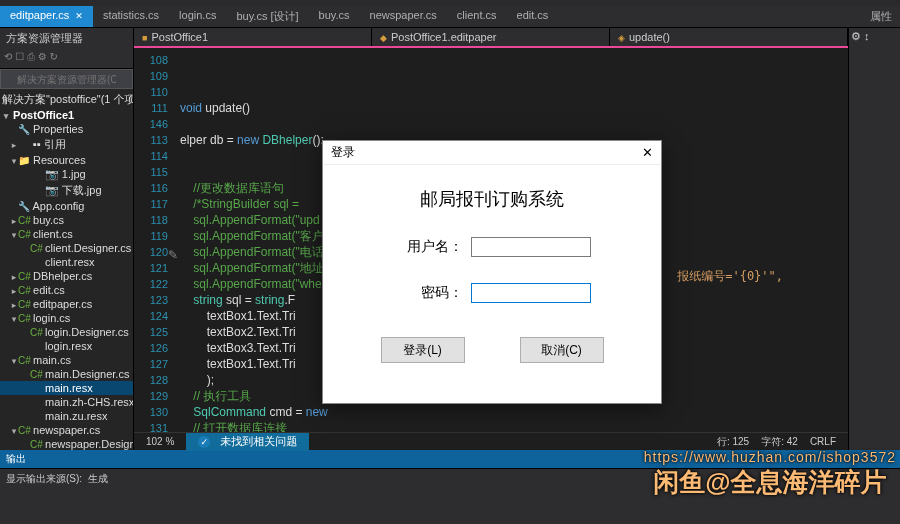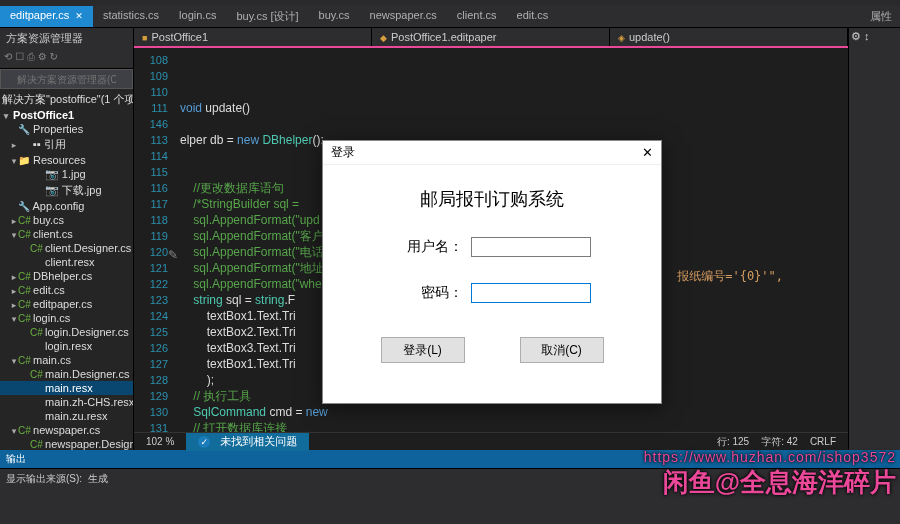--- a/index.html
+++ b/index.html
@@ -70,21 +70,21 @@
   .modal-title .x { margin-left:auto; cursor:pointer; font-size:13px; }
   .modal-h1 { text-align:center; font-size:18px; font-weight:normal; margin-top:22px; color:#000; }
   .form-row { display:flex; align-items:center; justify-content:center; margin-top:26px; font-size:14px; }
   .form-row label { width:70px; text-align:right; margin-right:8px; }
   .form-row input { width:120px; height:20px; border:1px solid #7a7a7a; padding:0 4px; font-size:12px; }
   .form-row input.focus { border:1px solid #0078d7; }
   .btn-row { display:flex; justify-content:space-around; margin-top:34px; padding: 0 30px;}
   .btn-row button { width:84px; height:26px; background:#e1e1e1; border:1px solid #adadad; font-size:12px; cursor:pointer;}
   
   
-  .watermark { position:absolute; right:4px; bottom:24px; z-index:60; color:#ec4899; text-align:right; font-family: "Microsoft YaHei", sans-serif; pointer-events:none; text-shadow: 0 0 4px #000, 0 0 2px #000;}
+  .watermark { position:absolute; right:4px; bottom:24px; z-index:60; color:#fdba74; text-align:center; font-family: "Microsoft YaHei", sans-serif; pointer-events:none; text-shadow: 0 0 4px #000, 0 0 2px #000;}
   .watermark .l1 { font-size: 14px; letter-spacing:1px;}
   .watermark .l2 { font-size: 26px; font-weight:bold;}
   
   .right-float-str { position:absolute; right:65px; top:240px; font-family:Consolas,monospace; font-size:12px; color:#d69d62; z-index:5;}
 </style>
 </head>
 <body>
 
 <div class="menustrip"></div>
 

